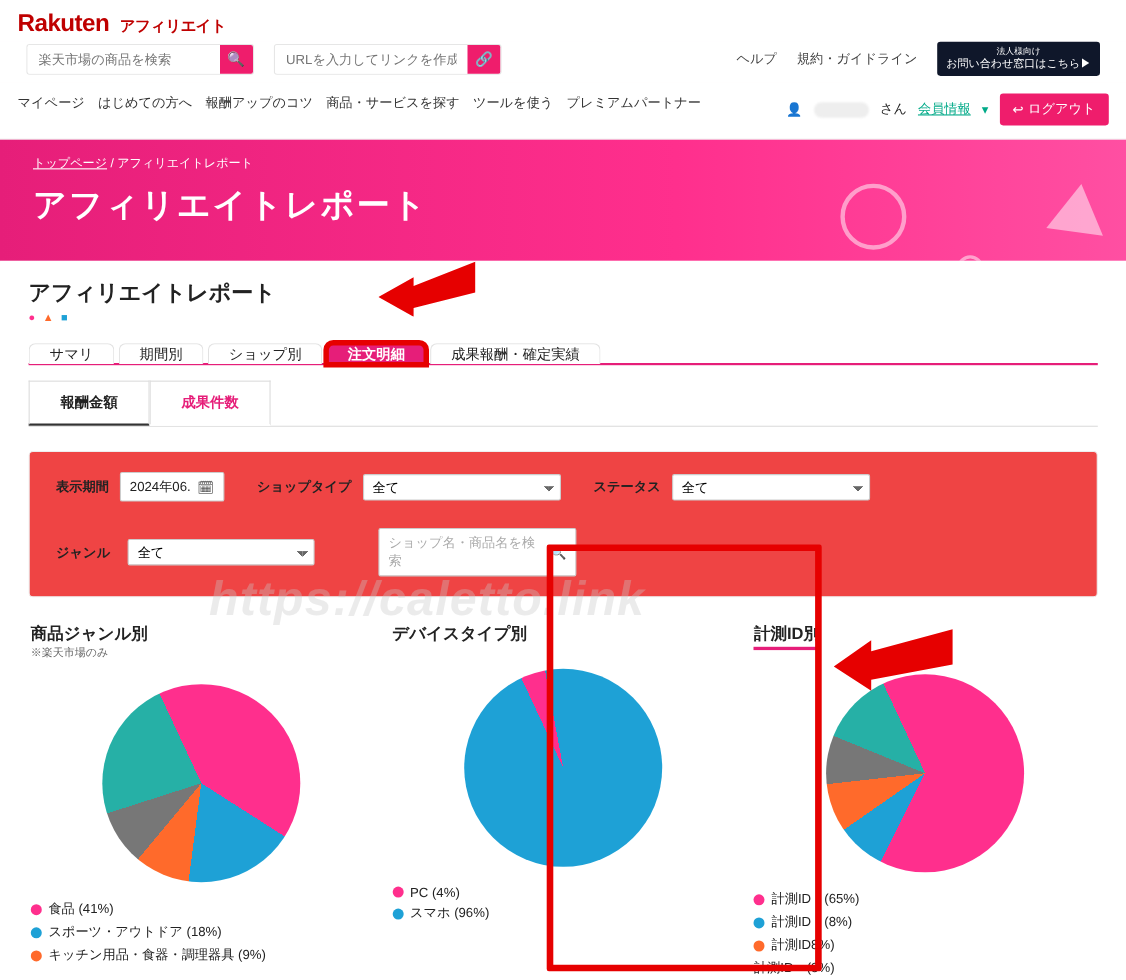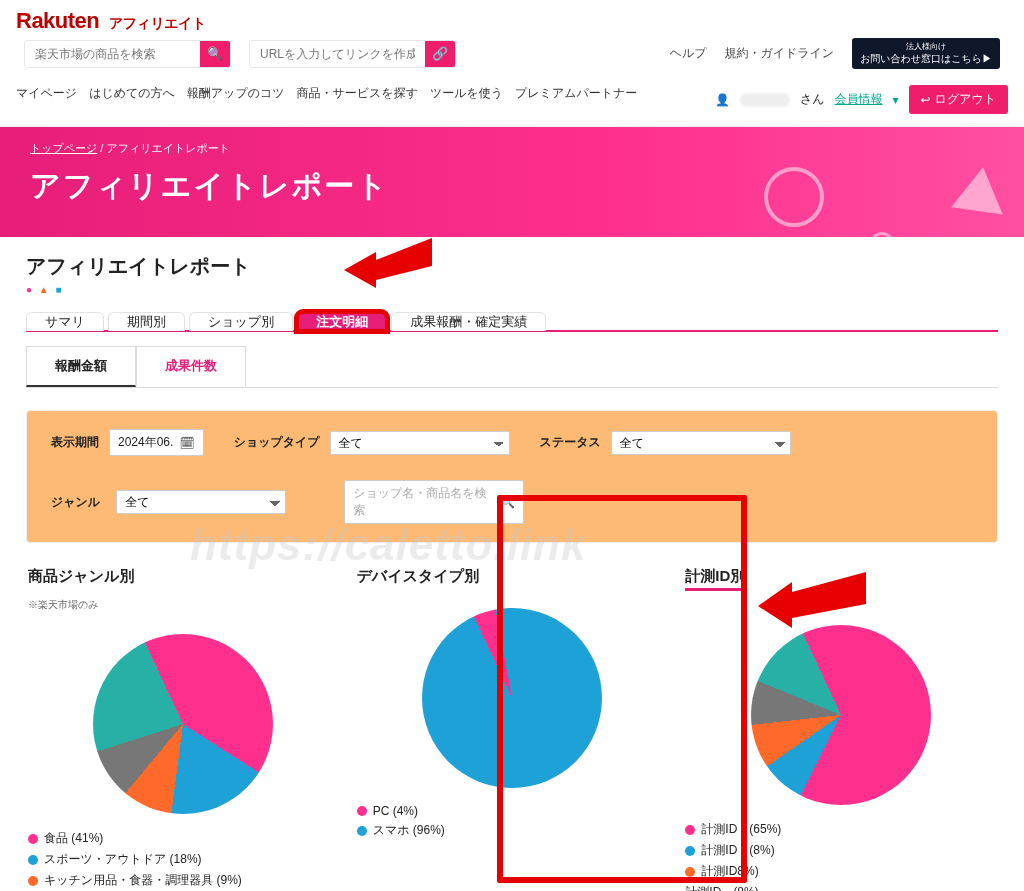--- a/index.html
+++ b/index.html
@@ -131,21 +131,21 @@
   .subtabs{display:flex;margin-top:14px;}
   .subtab{
     padding:10px 28px;border:1px solid #dcdcdc;border-bottom:2px solid #333;
     font-size:13px;font-weight:700;cursor:pointer;background:#fff;
   }
   .subtab.active{color:var(--rak-magenta);border-bottom:2px solid #fff;}
   .subtabs{border-bottom:1px solid #dcdcdc;}
 
   
   .filterbox{
-    background:#fdba74;margin:22px 0 0;padding:18px 24px;border-radius:4px;
+    background:#ef4444;margin:22px 0 0;padding:18px 24px;border-radius:4px;
     display:flex;flex-wrap:wrap;gap:24px 30px;align-items:center;
     border:1px solid #eee;
   }
   .field{display:flex;align-items:center;gap:10px;font-size:12px;}
   .field label{font-weight:700;}
   .pickerbox{
     border:1px solid #ccc;padding:4px 8px;font-size:12px;min-width:74px;border-radius:2px;
     display:flex;align-items:center;gap:6px;background:#fff;
   }
   select.filtersel{
@@ -155,21 +155,21 @@
     background-position:right 10px top 10px,right 5px top 10px;background-size:5px 5px;background-repeat:no-repeat;
   }
   .shopsearch{
     border:1px solid #ccc;padding:4px 8px;font-size:12px;border-radius:2px;width:180px;
     display:flex;align-items:center;gap:6px;color:#aaa;background:#fff;
   }
 
   
   .charts{display:flex;gap:18px;margin-top:24px;padding:0 2px;}
   .chartcol{flex:1;position:relative;}
-  .chartcol h3{font-size:15px;font-weight:800;margin:0 0 12px;}
+  .chartcol h3{font-size:15px;font-weight:800;margin:0 0 0;}
   .chartcol .note{font-size:10px;color:#666;}
   .chartcol h3.active{display:inline-block;border-bottom:3px solid var(--rak-magenta);padding-bottom:2px;}
   .pie{width:180px;height:180px;margin:22px auto 14px;border-radius:50%;}
   .legendlist{list-style:none;margin:0;padding:0;font-size:12px;}
   .legendlist li{padding:2px 0;display:flex;align-items:center;gap:6px;}
   .swatch{width:10px;height:10px;border-radius:50%;display:inline-block;}
 
   
   .redframe{position:absolute;border:6px solid #e60000;border-radius:2px;pointer-events:none;}
 

